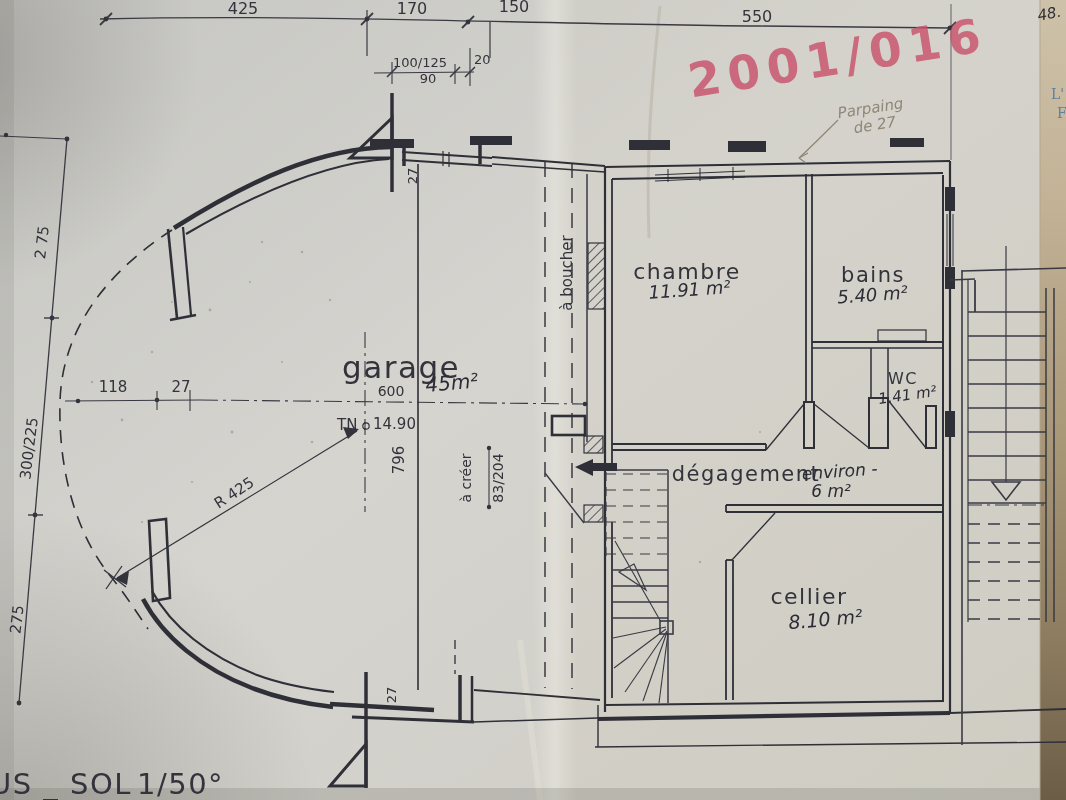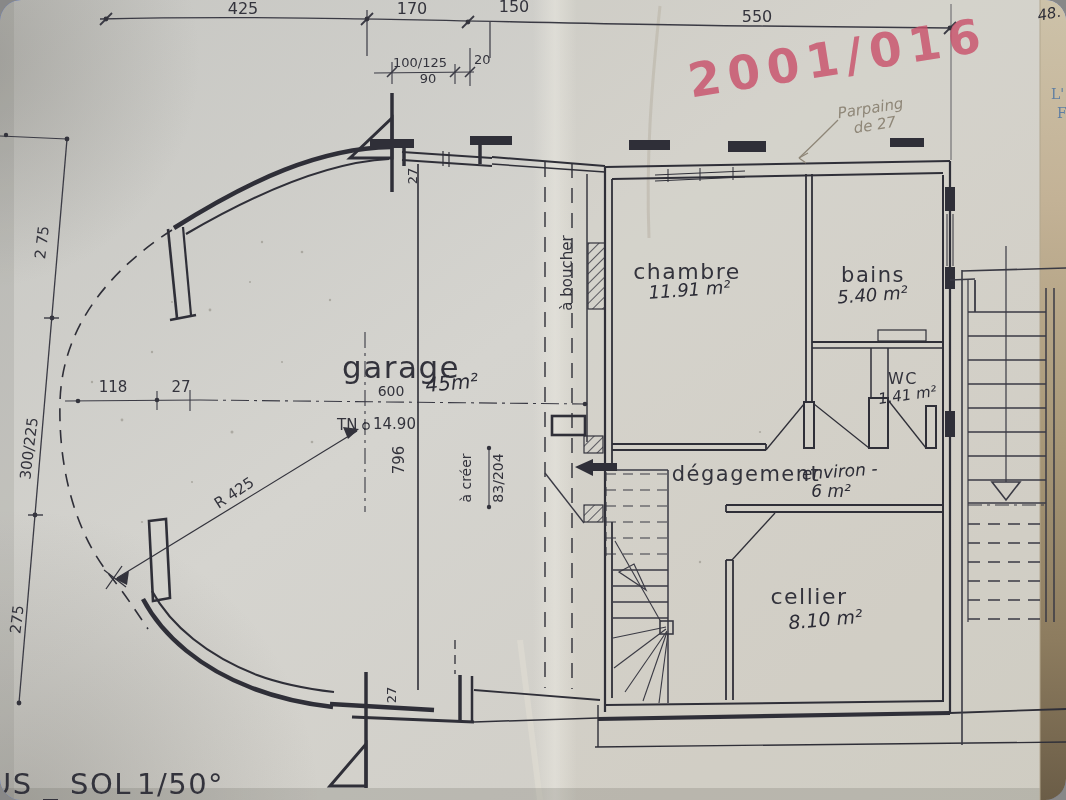--- a/index.html
+++ b/index.html
@@ -1,17 +1,17 @@
 <!DOCTYPE html>
 <html><head>
 <meta charset="utf-8">
 <style>
   html,body{margin:0;padding:0;background:#888;}
   .canvas{position:relative;width:1066px;height:800px;overflow:hidden;background:#1d4ed8;
-          font-family:"DejaVu Sans",sans-serif;border-radius:21px;}
+          font-family:"DejaVu Sans",sans-serif;}
   svg{position:absolute;left:0;top:0;}
   text{fill:#33333c;}
   .print{font-family:"DejaVu Sans",sans-serif;letter-spacing:1.5px;}
   .dim{font-family:"DejaVu Sans",sans-serif;}
   .hw{font-family:"DejaVu Sans",sans-serif;font-style:italic;fill:#2c2c36;}
   .stamp{font-family:"DejaVu Sans",sans-serif;font-weight:bold;fill:#c9506a;opacity:.8;letter-spacing:7px;}
   .pencil{font-family:"DejaVu Sans",sans-serif;font-style:italic;fill:#8f8778;}
   .blue{font-family:"DejaVu Serif",serif;fill:#5f7ea2;}
 </style>
 </head>

